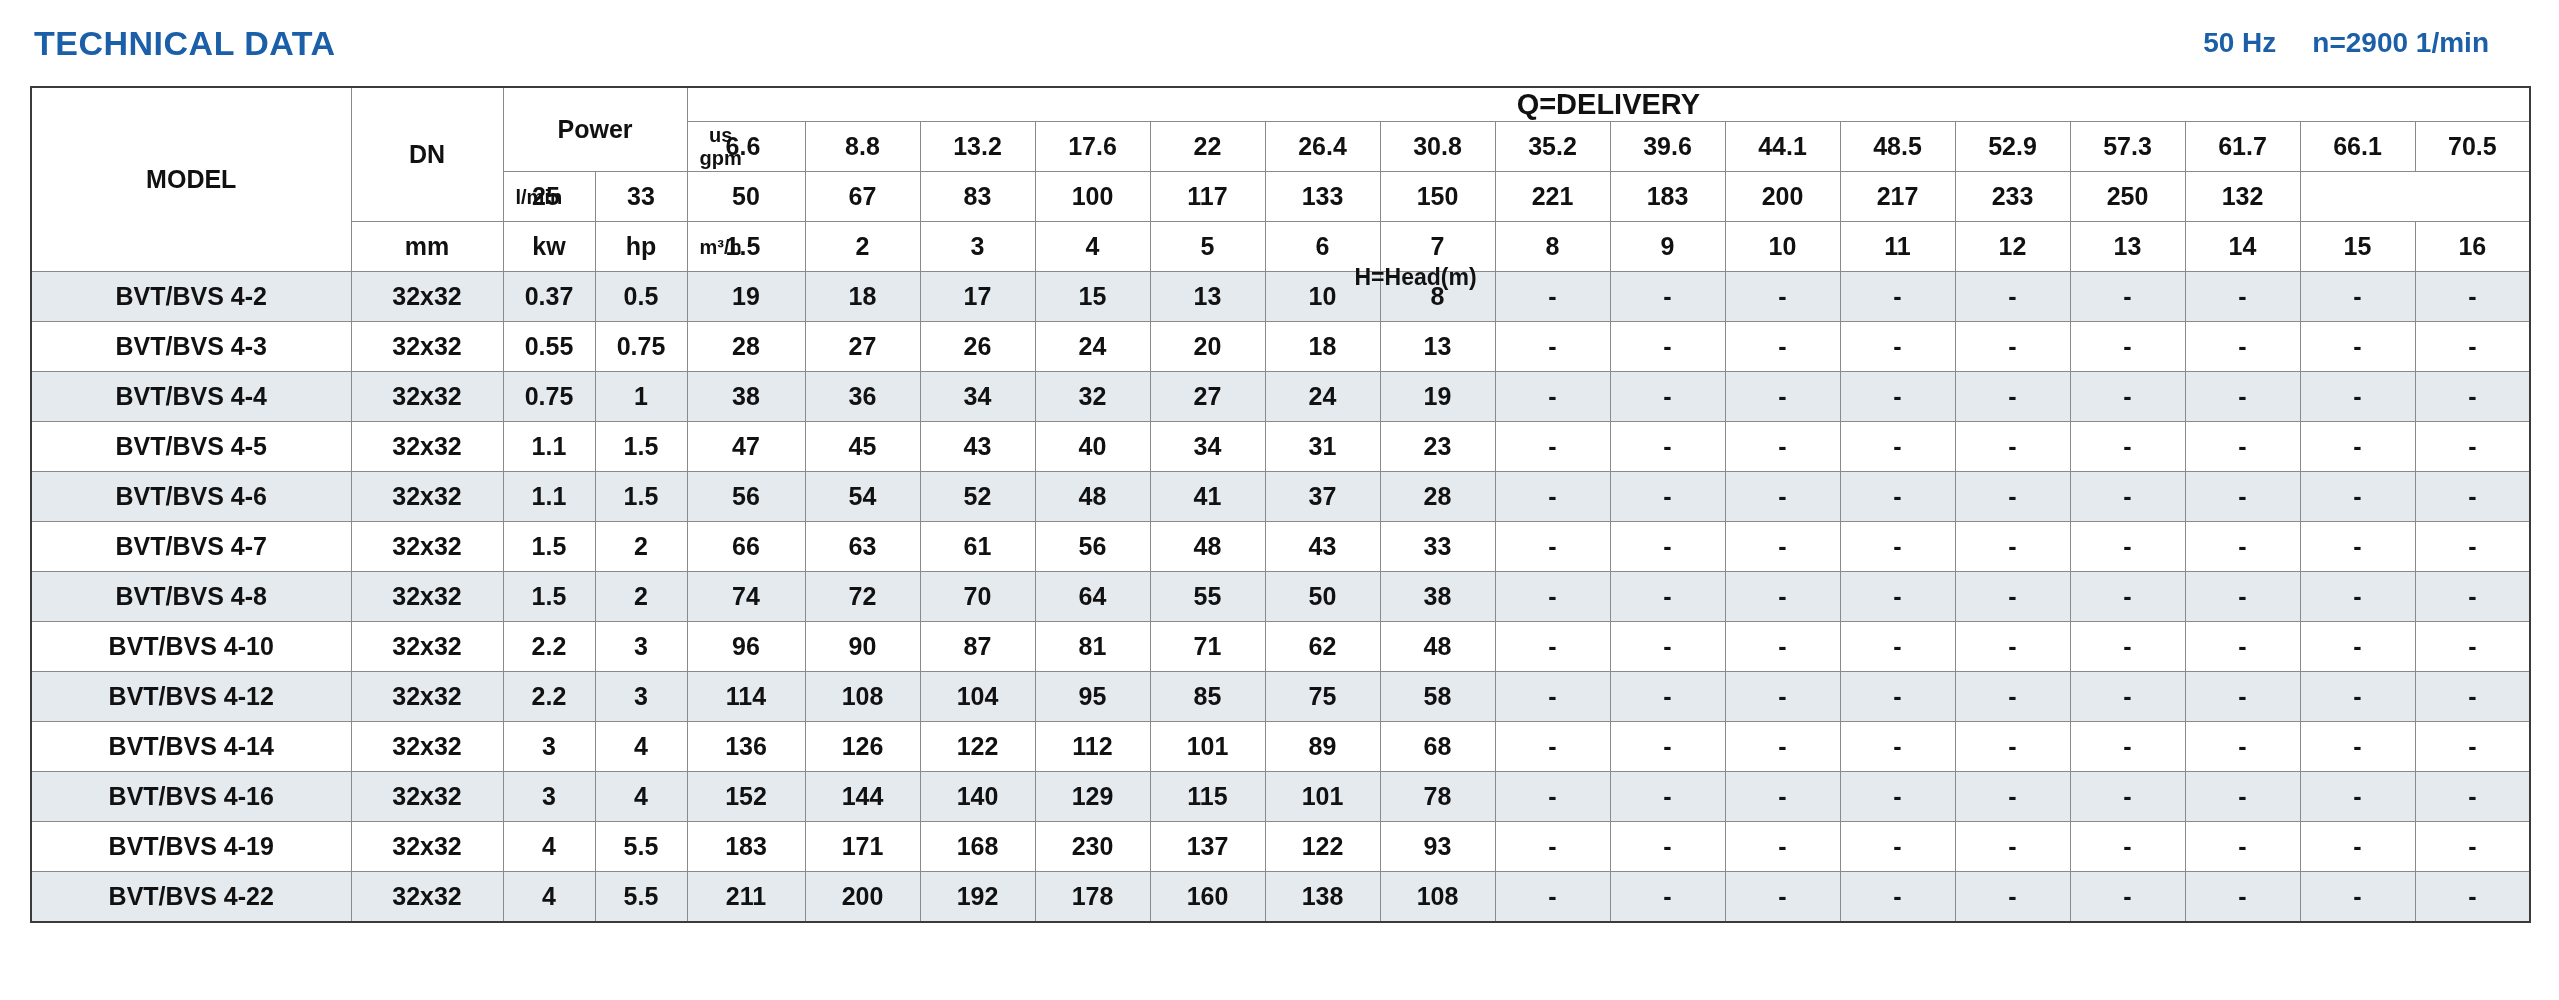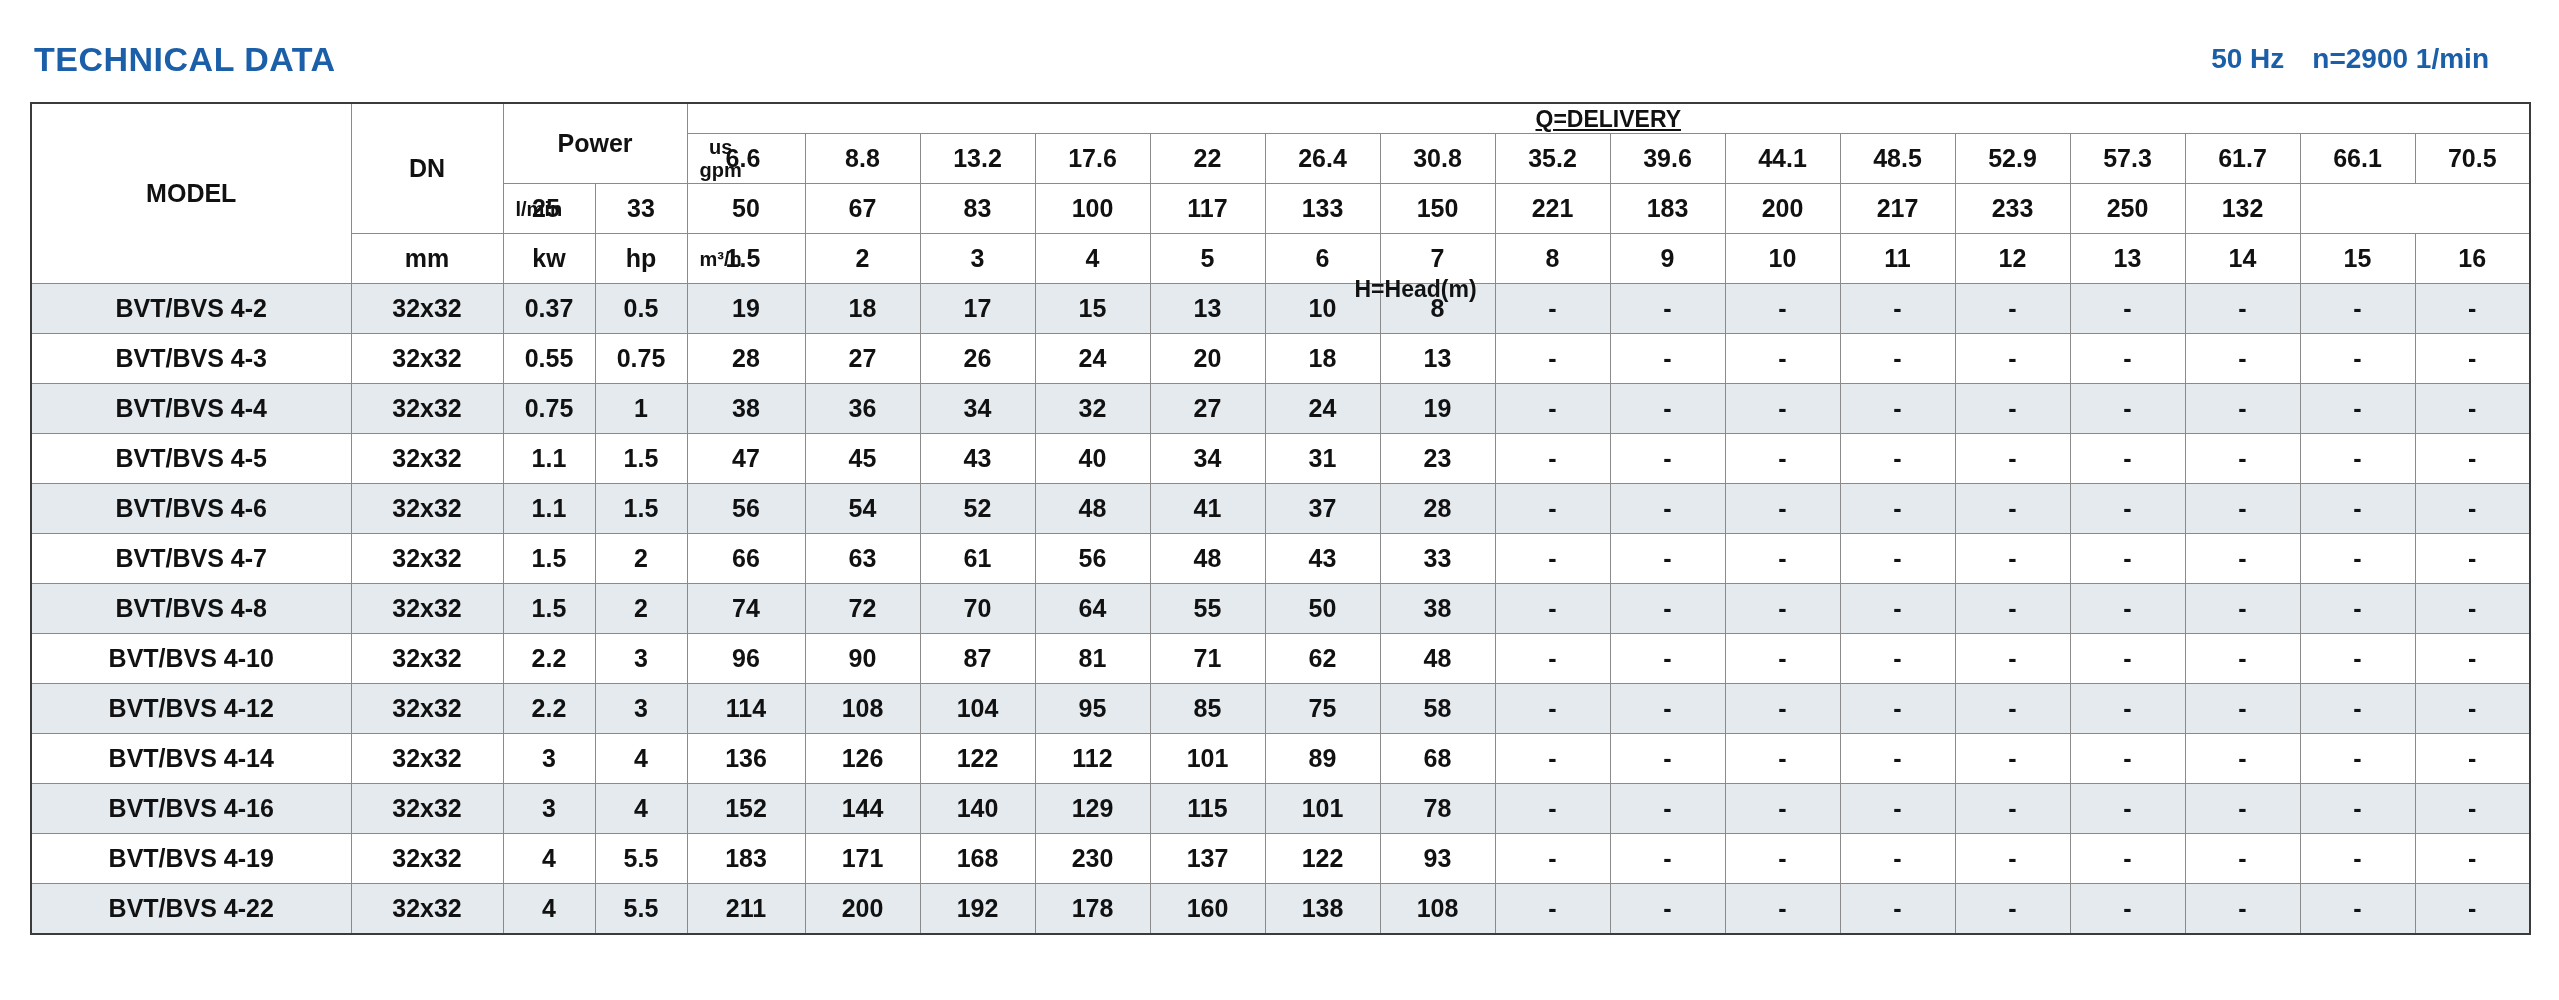--- a/index.html
+++ b/index.html
@@ -12,42 +12,42 @@
     height: 1000px;
     font-family: "Liberation Sans", sans-serif;
     color: #1a1a1a;
     overflow: hidden;
   }
   .page {
     position: relative;
     width: 2559px;
     height: 976px;
     box-sizing: border-box;
-    padding: 16px 30px;
+    padding: 0 30px;
     border-radius: 24px;
   }
   
   .header {
     display: flex;
     align-items: center;
     justify-content: space-between;
     height: 86px;
     padding: 0 6px 0 4px;
     box-sizing: border-box;
   }
   .header-title {
     font-size: 34px;
     font-weight: bold;
     color: #1b5fa8;
     letter-spacing: 0.5px;
   }
   .header-right {
     display: flex;
     align-items: flex-end;
-    gap: 28px;
+    gap: 36px;
     padding-right: 34px;
   }
   .header-right span {
     font-size: 28px;
     font-weight: bold;
     color: #1b5fa8;
     white-space: nowrap;
   }
   
   table.tech {
@@ -95,23 +95,22 @@
   .unit-cell .uval {
     display: inline-block;
     padding-right: 6px;
   }
   .qdelivery {
     position: relative;
     height: 30px;
     border-bottom: none !important;
   }
   .qdelivery .qlabel {
-    font-size: 23px;
-    font-weight: bold;
-    text-decoration: underline;
+    font-size: 29px;
+    font-weight: bold;
   }
   .hhead {
     position: relative;
   }
   .hhead .hlabel {
     font-size: 23px;
     font-weight: bold;
     font-style: normal;
     margin-top: 31px;
   }

